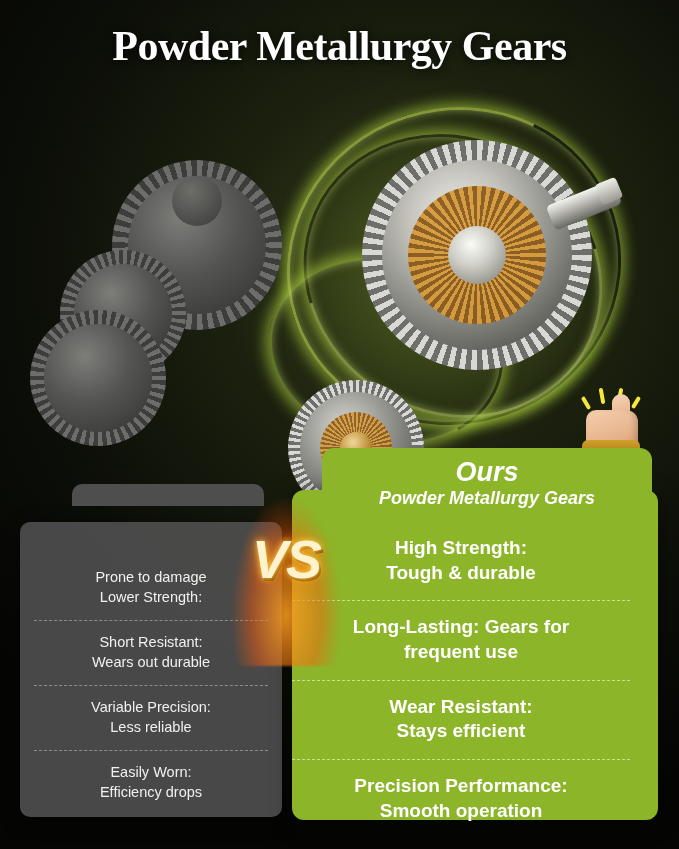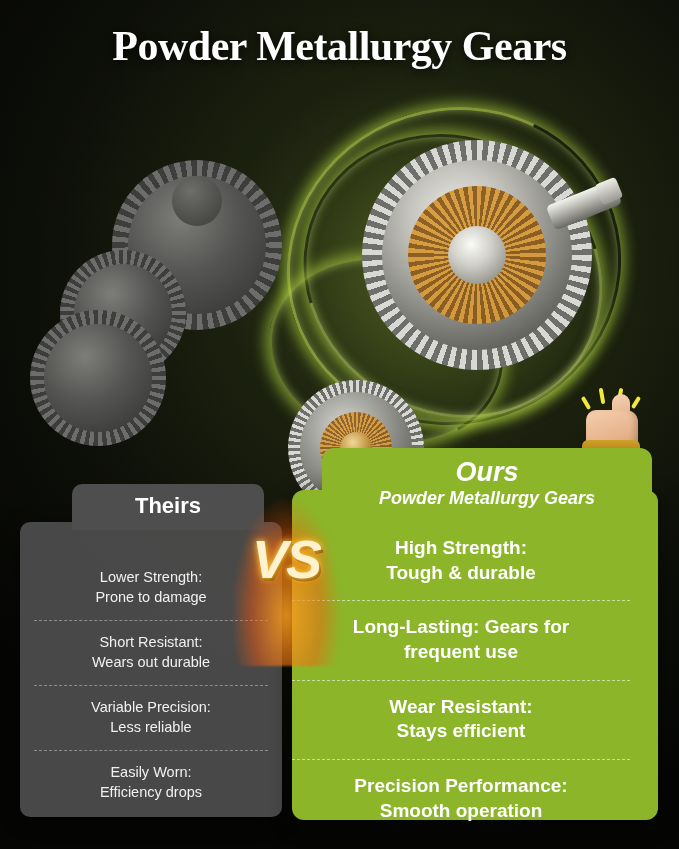--- a/index.html
+++ b/index.html
@@ -370,26 +370,25 @@
     <div class="spark sp2"></div>
     <div class="spark sp3"></div>
     <div class="spark sp4"></div>
     <div class="thumb-up"></div>
     <div class="thumb-hand"></div>
     <div class="thumb-cuff"></div>
   </div>
 
   <div class="theirs-panel"></div>
   <div class="theirs-header">
-    <div class="h1">Theirs</div>
   </div>
   <div class="theirs-list">
     <div class="theirs-item">
+      <div>Prone to damage</div>
       <div>Lower Strength:</div>
-      <div>Prone to damage</div>
     </div>
     <div class="theirs-item">
       <div>Short Resistant:</div>
       <div>Wears out durable</div>
     </div>
     <div class="theirs-item">
       <div>Variable Precision:</div>
       <div>Less reliable</div>
     </div>
     <div class="theirs-item">

